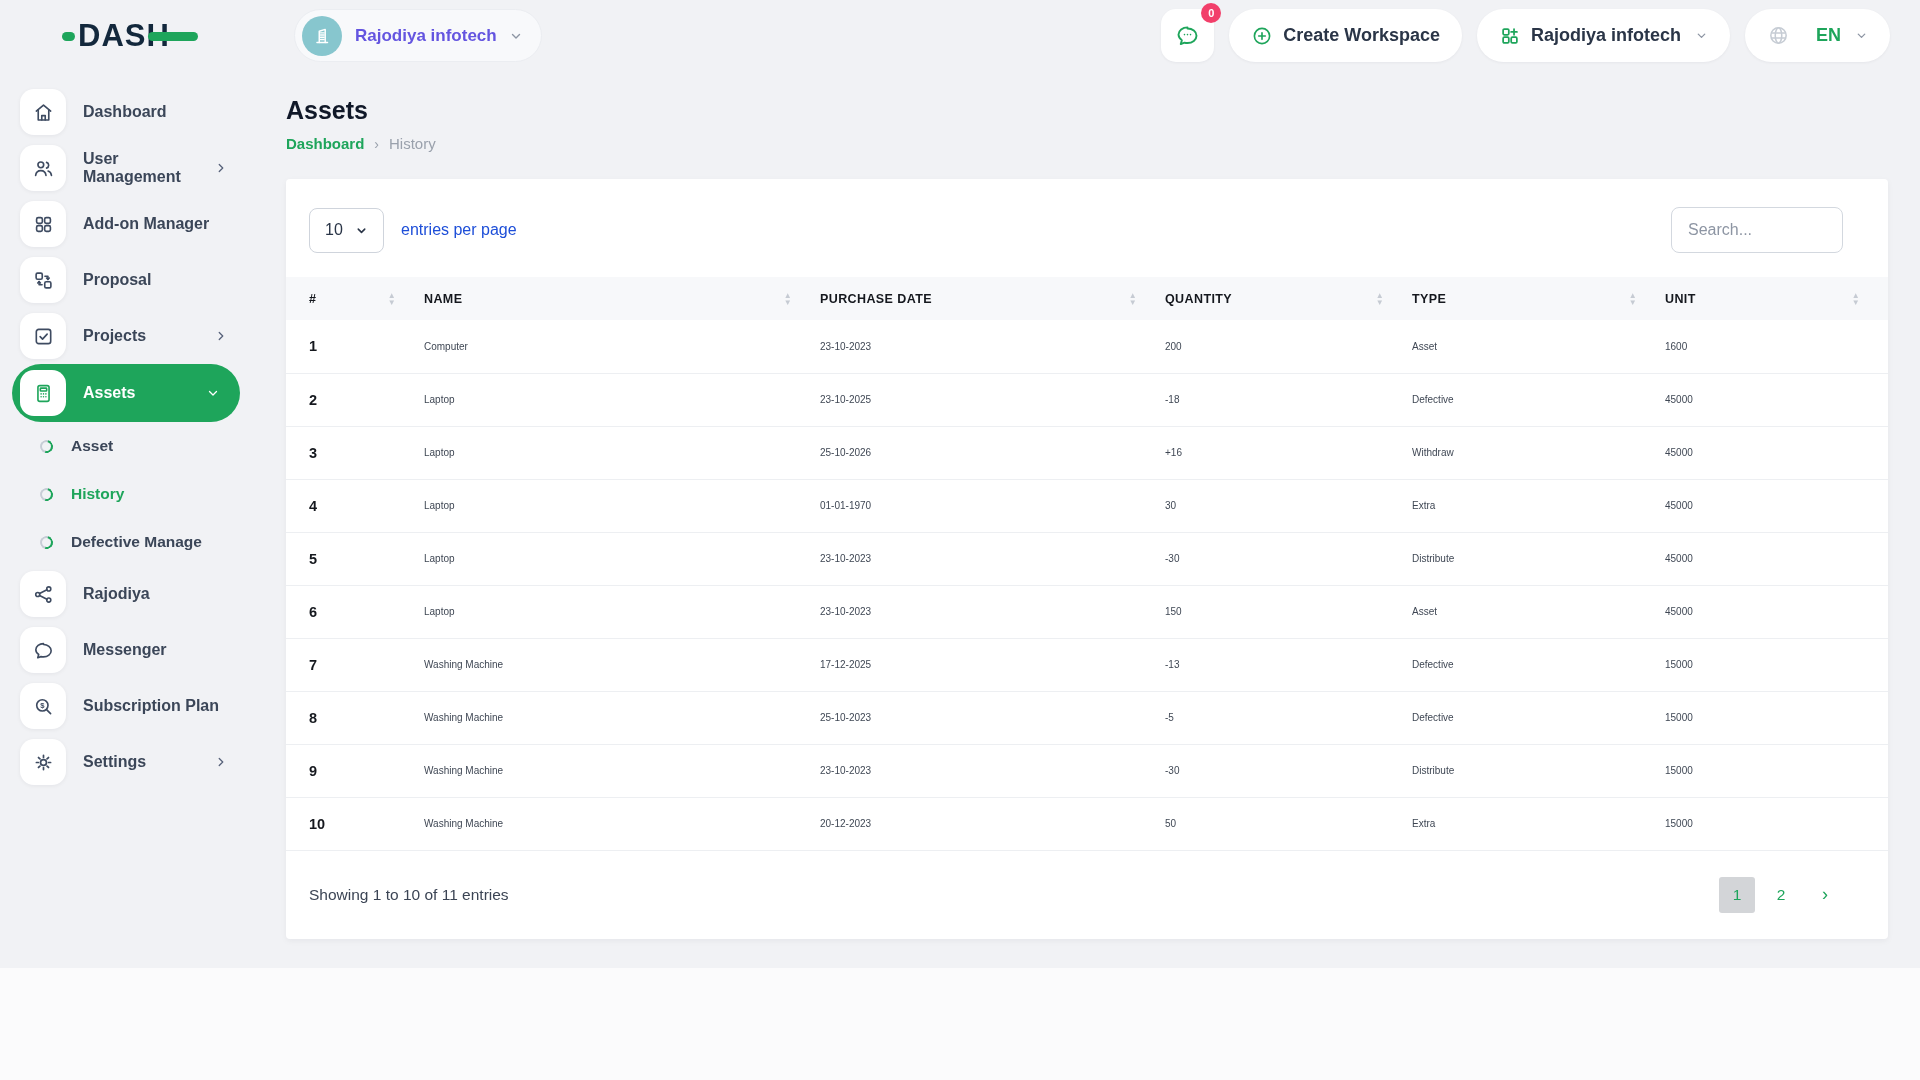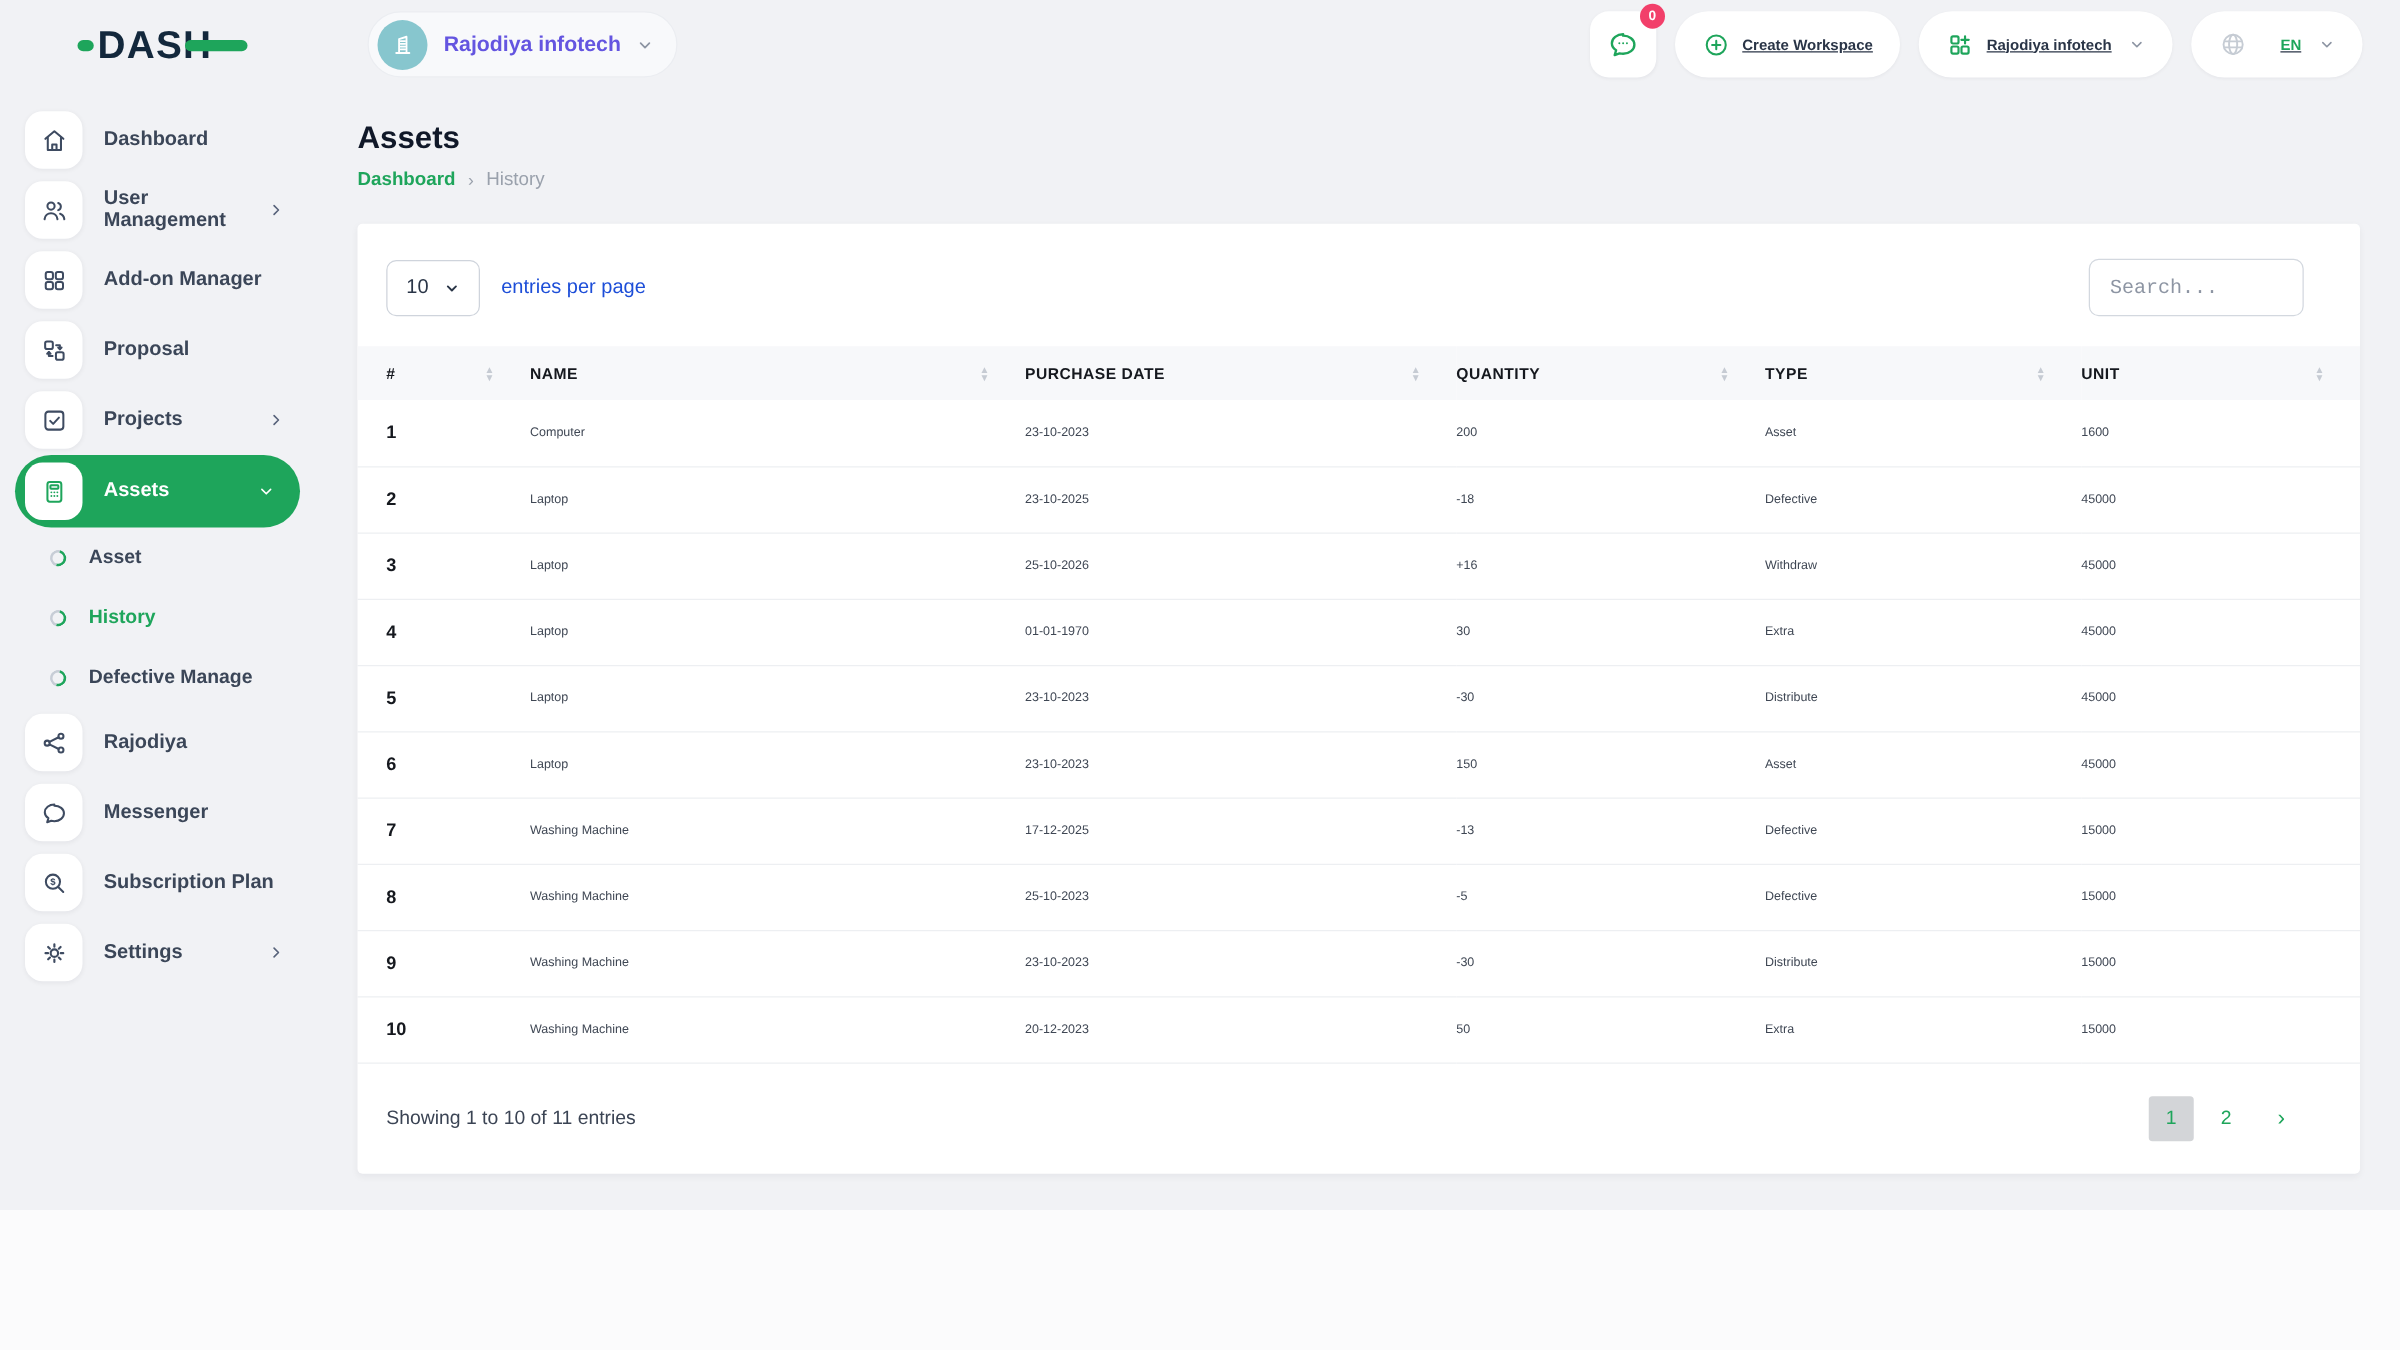--- a/index.html
+++ b/index.html
@@ -18,21 +18,21 @@
     border-radius:27px; display:flex; align-items:center; padding:0 18px 0 7px; cursor:pointer; }
   .ws-avatar { width:40px; height:40px; border-radius:50%; background:#87c6ce; display:flex; align-items:center; justify-content:center; }
   .ws-name { margin:0 12px 0 13px; font-size:17px; font-weight:700; color:#6455e0; }
 
   .top-right { position:absolute; right:30px; top:9px; display:flex; align-items:center; gap:15px; }
   .icon-btn { position:relative; width:53px; height:53px; background:#ffffff; border-radius:15px;
     display:flex; align-items:center; justify-content:center; cursor:pointer; box-shadow:0 1px 3px rgba(15,23,42,.05); }
   .badge { position:absolute; top:-6px; right:-7px; min-width:20px; height:20px; border-radius:10px; background:#f23f6a;
     color:#fff; font-size:11px; font-weight:700; display:flex; align-items:center; justify-content:center; padding:0 5px; }
   .pill-btn { height:53px; background:#ffffff; border-radius:27px; display:flex; align-items:center; gap:10px;
-    padding:0 22px; cursor:pointer; box-shadow:0 1px 3px rgba(15,23,42,.05); font-size:12px; font-weight:700; color:#2a3547;text-decoration:underline; }
+    padding:0 22px; cursor:pointer; box-shadow:0 1px 3px rgba(15,23,42,.05); font-size:18px; font-weight:700; color:#2a3547; }
   .pill-btn .chev { margin-left:4px; }
   .en-label { color:#1ea55b; font-weight:700;margin-left:16px; }
 
   
   .sidebar { position:absolute; left:0; top:84px; width:252px; bottom:0; }
   .side-item { height:56px; display:flex; align-items:center; padding:0 24px 0 20px; cursor:pointer; }
   .icon-box { width:46px; height:46px; min-width:46px; background:#ffffff; border-radius:14px;
     display:flex; align-items:center; justify-content:center; color:#3e4b61; box-shadow:0 1px 4px rgba(15,23,42,.06); }
   .side-label { margin-left:17px; font-size:16px; font-weight:600; color:#3b4658; flex:1; }
   .side-chev { color:#57627a; }
@@ -54,21 +54,21 @@
   .bc-sep { color:#9aa1ac; font-size:14px; }
   .bc-current { color:#9aa1ac; }
 
   .card { margin-top:27px; width:1602px; background:#ffffff; border-radius:4px;
     box-shadow:0 2px 6px rgba(16,24,40,.05); padding:28px 0 26px 0; }
   .controls { display:flex; align-items:center; padding:0 45px 0 23px; }
   .select-box { width:75px; height:45px; border:1px solid #cfd4dc; border-radius:8px; display:flex;
     align-items:center; justify-content:center; gap:12px; font-size:16px; color:#2a3547; cursor:pointer; background:#fff; }
   .controls-label { margin-left:17px; font-size:16px; color:#1d4ed8; }
   .search-input { margin-left:auto; width:172px; height:46px; border:1px solid #d3d8df; border-radius:8px;
-    padding:0 16px; font-size:16px; color:#3b4454; outline:none; font-family:Liberation Mono, monospace; background:#fff; }
+    padding:0 16px; font-size:16px; color:#3b4454; outline:none; font-family:Liberation Sans, sans-serif; background:#fff; }
   .search-input::placeholder { color:#8d95a3; }
 
   table { width:100%; border-collapse:collapse; margin-top:24px; table-layout:fixed; }
   thead tr { background:#f7f8fa; height:43px; }
   th { text-align:left; font-size:12.5px; font-weight:800; color:#15181e; letter-spacing:.4px; cursor:pointer; }
   .th-inner { display:flex; align-items:center; justify-content:space-between; padding-right:28px; }
   th:first-child .th-inner { padding-left:23px; }
   .sort { display:flex; flex-direction:column; color:#c6cbd3; font-size:8px; line-height:7px; }
   td { height:53px; font-size:10px; color:#3f4754; border-bottom:1px solid #edeff2; }
   td:first-child { padding-left:23px; font-weight:800; color:#15181e; font-size:14.5px; }

